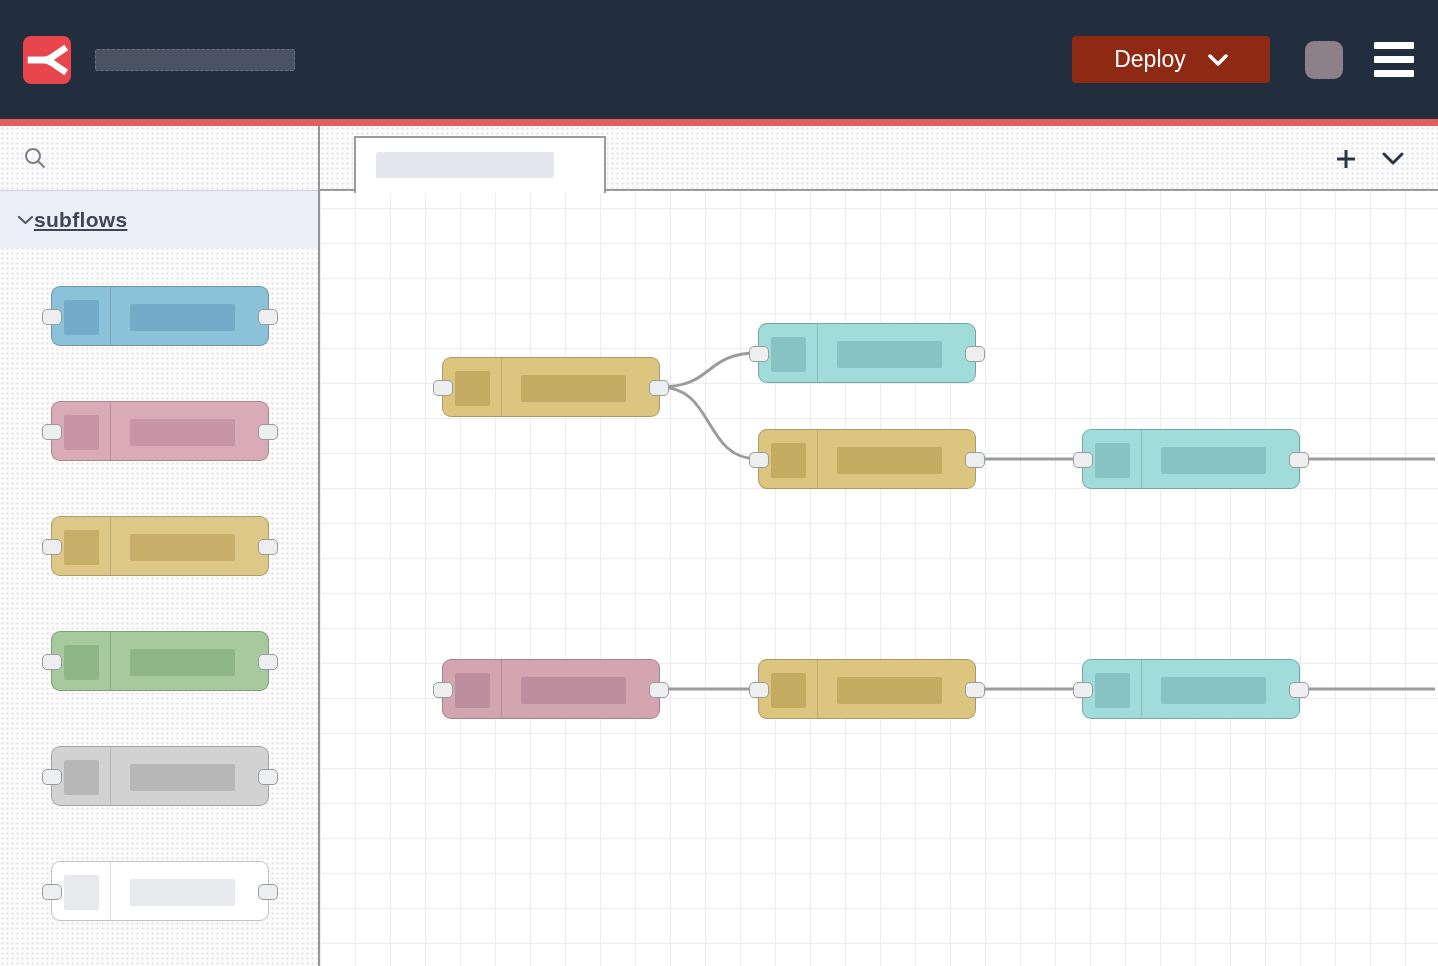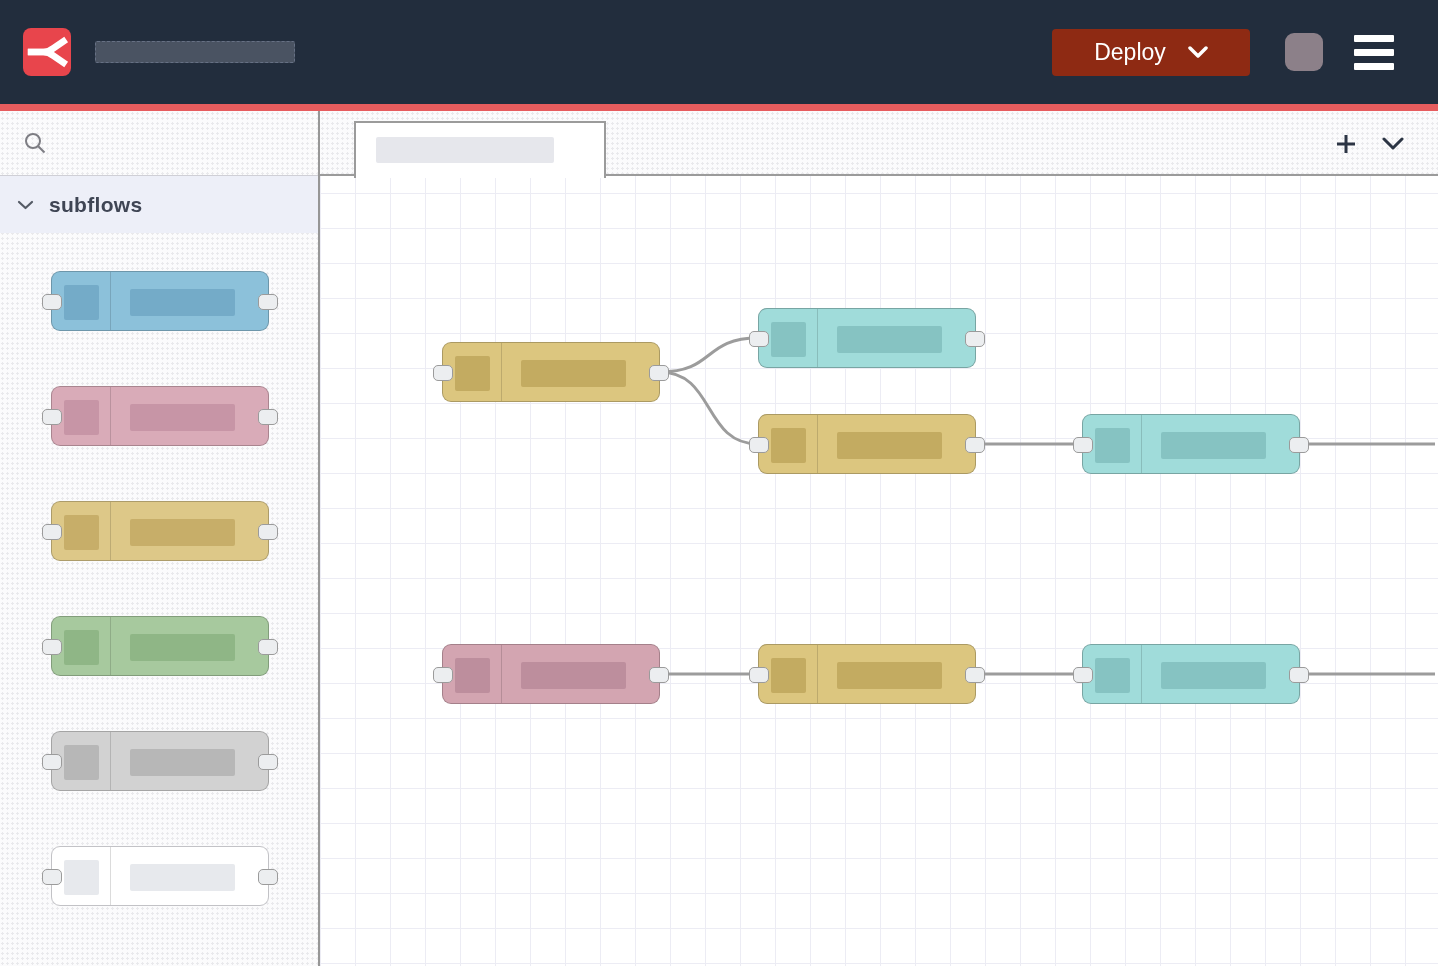--- a/index.html
+++ b/index.html
@@ -1,21 +1,21 @@
 <!DOCTYPE html>
 <html><head>
 <meta charset="utf-8">
 <style>
   * { margin:0; padding:0; box-sizing:border-box; }
   html,body { width:1438px; height:966px; overflow:hidden;
     font-family:"Liberation Sans", sans-serif; background:#fff; }
 
   
-  .header { height:104px; background:#222d3d; display:flex; align-items:center;
-    padding:0 44px 0 23px; }
+  .header { height:119px; background:#222d3d; display:flex; align-items:center;
+    padding:0 24px 0 23px; }
   .logo { width:48px; height:48px; border-radius:8px; background:#e8454c;
     display:flex; align-items:center; justify-content:center; flex:0 0 auto; }
   .title-ph { width:200px; height:22px; margin-left:24px; background:#4a5362;
     border:1px dashed #667084; border-radius:2px; }
   .header-right { margin-left:auto; display:flex; align-items:center; }
   .deploy-btn { width:198px; height:47px; background:#8e2a13; border:none;
     border-radius:4px; color:#fff; font-size:23px; font-weight:500;
     display:flex; align-items:center; justify-content:center; gap:22px;
     cursor:pointer; font-family:inherit; }
   .avatar { width:38px; height:38px; border-radius:9px; background:#8c8089;
@@ -26,22 +26,22 @@
   .accent-line { height:7px; background:#e65c5e; }
 
   
   .app-body { display:flex; height:867px; }
   .sidebar { width:320px; flex:0 0 auto; background:#fbfbfc;
     background-image:radial-gradient(#e9e9ec 1px, transparent 1.2px);
     background-size:5px 5px; border-right:2px solid #969696; }
   .search-bar { height:64px; display:flex; align-items:center; padding-left:23px; }
   .section-header { height:58px; background:#edeff8; border-top:1px solid #cfcfd6;
     display:flex; align-items:center; padding-left:17px; cursor:pointer; }
-  .section-header .label { margin-left:15px; font-size:21px; font-weight:600;
-    color:#3f4554; letter-spacing:0.3px; }
+  .section-header .label { font-size:21px; font-weight:600;
+    color:#3f4554; letter-spacing:0.3px;text-decoration:underline; }
   .palette { padding-top:38px; display:flex; flex-direction:column; gap:55px; }
 
   
   .fnode { width:218px; height:60px; border-radius:9px; position:relative;
     border:1px solid rgba(0,0,0,0.22); cursor:pointer; }
   .palette .fnode { margin-left:51px; }
   .fnode .n-iconbox { position:absolute; left:0; top:0; bottom:0; width:59px;
     border-right:1px solid rgba(0,0,0,0.14); }
   .fnode .n-icon { position:absolute; left:12px; top:13px; width:35px; height:35px;
     border-radius:2px; }

